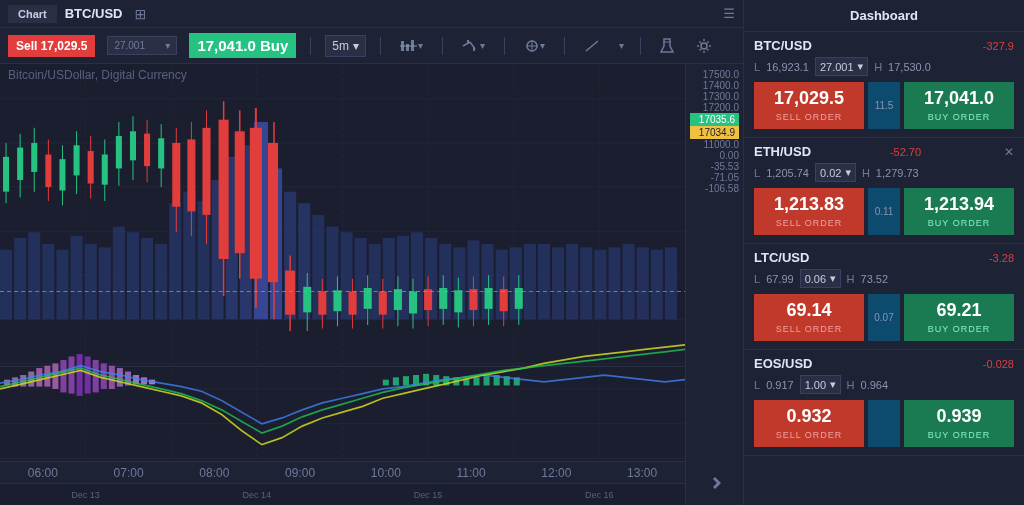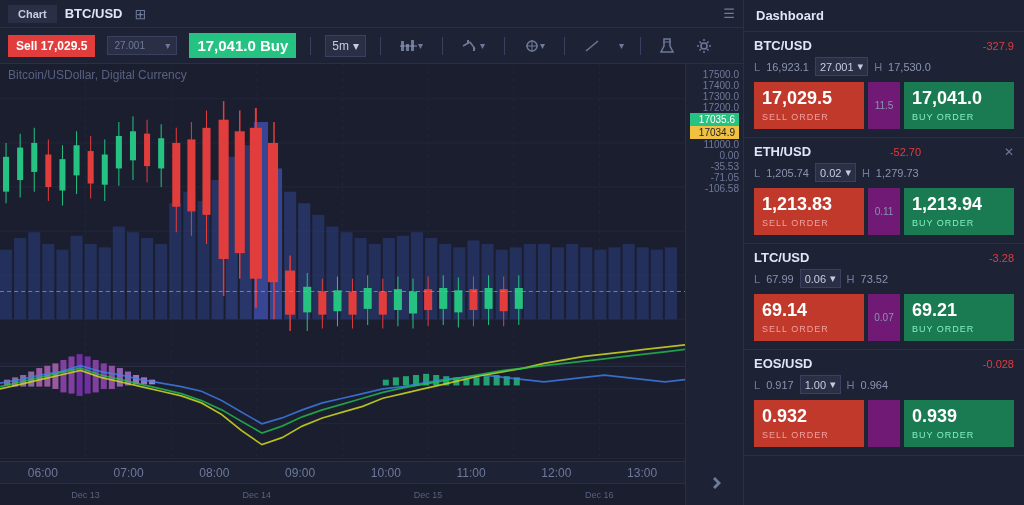--- a/index.html
+++ b/index.html
@@ -177,20 +177,21 @@
       bottom: 0;
     }
 
     
     .dashboard {
       width: 280px;
       background: #1e2235;
       display: flex;
       flex-direction: column;
       overflow-y: auto;
+      text-align: center;
     }
 
     .dashboard-header {
       padding: 8px 12px;
       font-size: 13px;
       font-weight: bold;
       color: #e0e6f5;
       border-bottom: 1px solid #2a2f45;
     }
 
@@ -255,21 +256,21 @@
       display: block;
     }
 
     .sell-order-box .label {
       font-size: 9px;
       color: #f0a0a0;
       letter-spacing: 1px;
     }
 
     .spread-badge {
-      background: #701a75;
+      background: #0c4a6e;
       color: #8a94b0;
       font-size: 10px;
       display: flex;
       align-items: center;
       justify-content: center;
       padding: 0 4px;
       min-width: 32px;
     }
 
     .buy-order-box {

